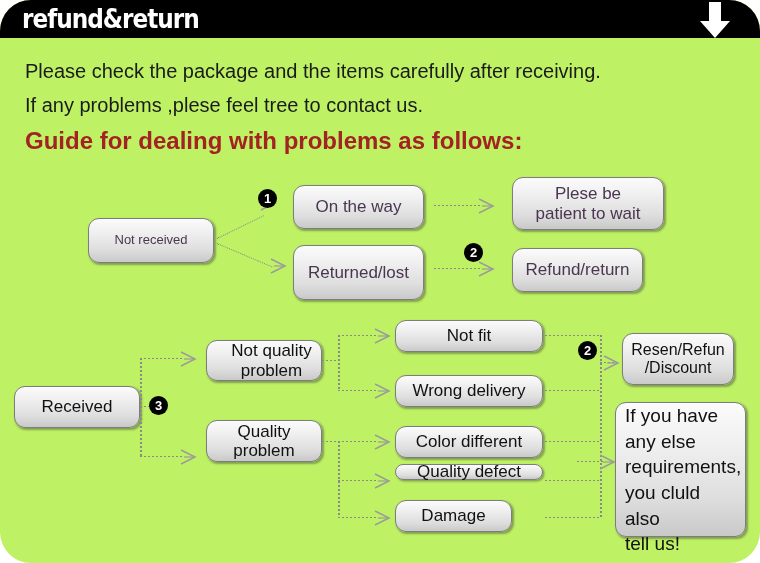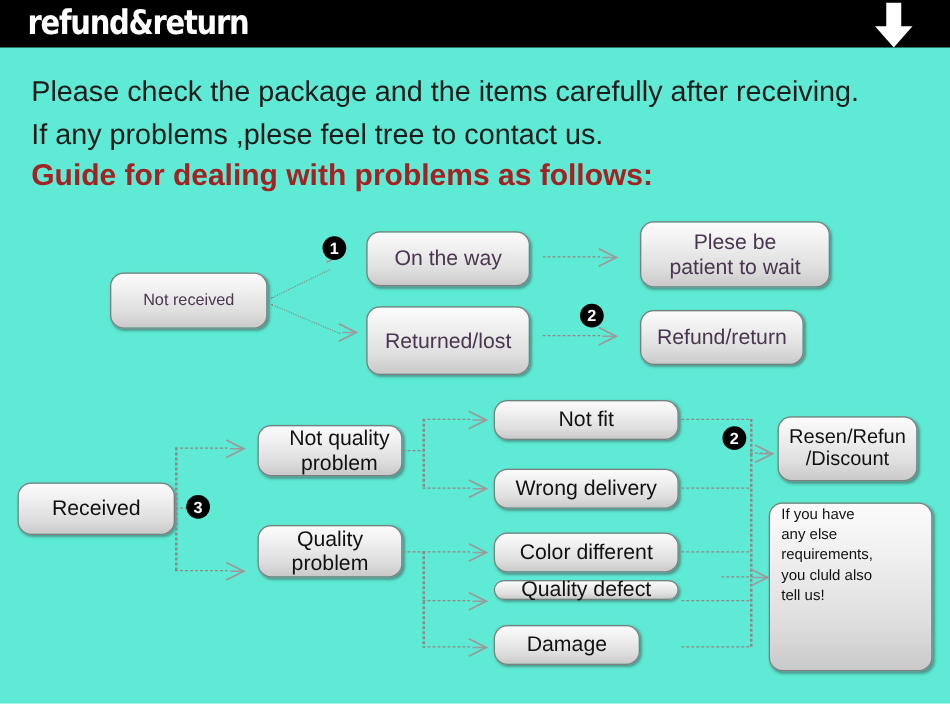--- a/index.html
+++ b/index.html
@@ -7,22 +7,23 @@
     padding: 0;
     background: #ffffff;
   }
   body {
     font-family: "Liberation Sans", sans-serif;
   }
   #page {
     position: relative;
     width: 760px;
     height: 563px;
-    background: #5eead4;
+    background: #bef264;
     overflow: hidden;
+    border-radius: 31px;
   }
 
   
   #header-bar {
     position: absolute;
     left: 0; top: 0;
     width: 760px; height: 38px;
     background: #000000;
   }
   #header-title {
@@ -42,21 +43,21 @@
     position: absolute;
     right: 28px; top: 2px;
     width: 34px; height: 36px;
   }
 
   
   .intro-line {
     position: absolute;
     left: 25px;
     color: #1b1b1b;
-    font-size: 23px;
+    font-size: 20px;
     font-family: "Liberation Sans", sans-serif;
     white-space: nowrap;
   }
   #intro-line-1 { top: 60px; }
   #intro-line-2 { top: 94px; }
 
   #guide-heading {
     position: absolute;
     left: 25px; top: 127px;
     color: #a32222;
@@ -278,21 +279,21 @@
   <svg class="arrowhead" style="left:599px; top:454px;" viewBox="0 0 17 16">
     <polyline points="1,1 15,8 1,15" fill="none" stroke="#9b9b9b" stroke-width="1.5"></polyline>
     <polyline points="4,8 15,8" fill="none" stroke="#9b9b9b" stroke-width="1.2"></polyline>
   </svg>
 
   <div class="node" style="left:622px; top:333px; width:112px; height:52px; flex-direction:column; font-size:16px;">
     <span>Resen/Refun</span>
     <span>/Discount</span>
   </div>
 
-  <div class="node leftalign" style="left:615px; top:402px; width:131px; height:135px; flex-direction:column; align-items:flex-start; font-size:12px;">
+  <div class="node leftalign" style="left:615px; top:402px; width:131px; height:135px; flex-direction:column; align-items:flex-start; font-size:19px;">
     <span>If you have</span>
     <span>any else</span>
     <span>requirements,</span>
     <span>you cluld also</span>
     <span>tell us!</span>
   </div>
 
 </div>
 
 </body></html>

